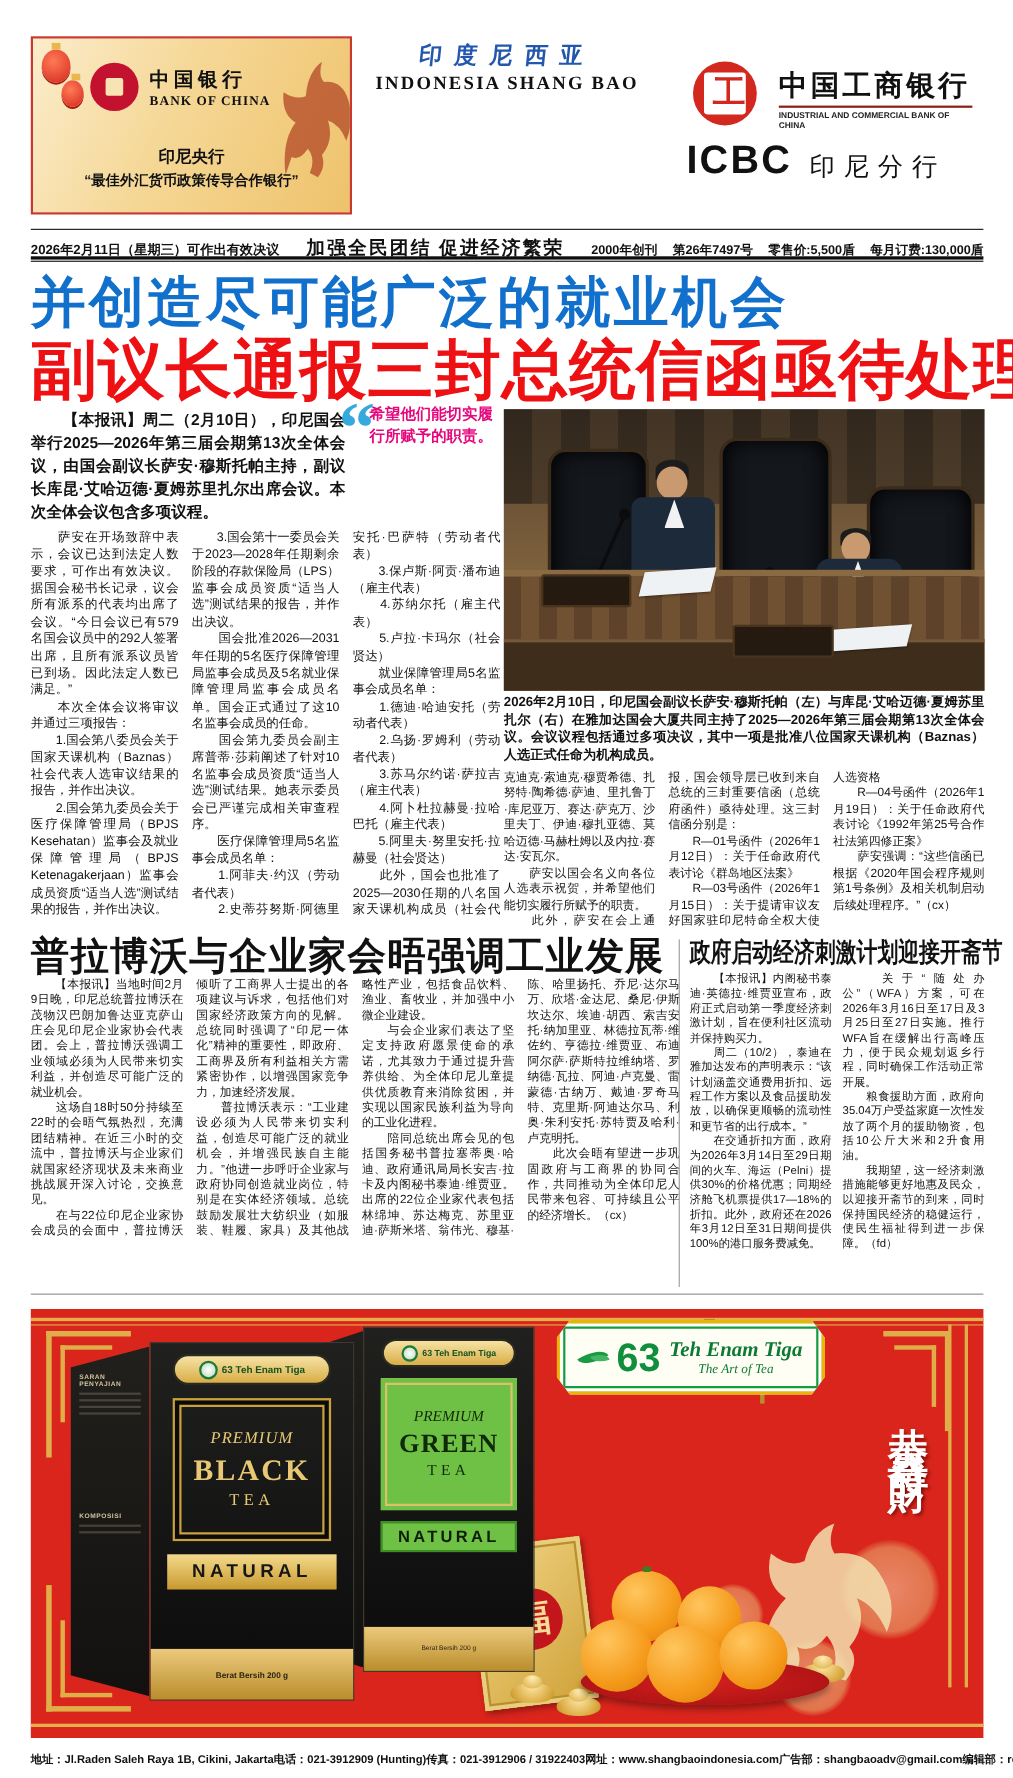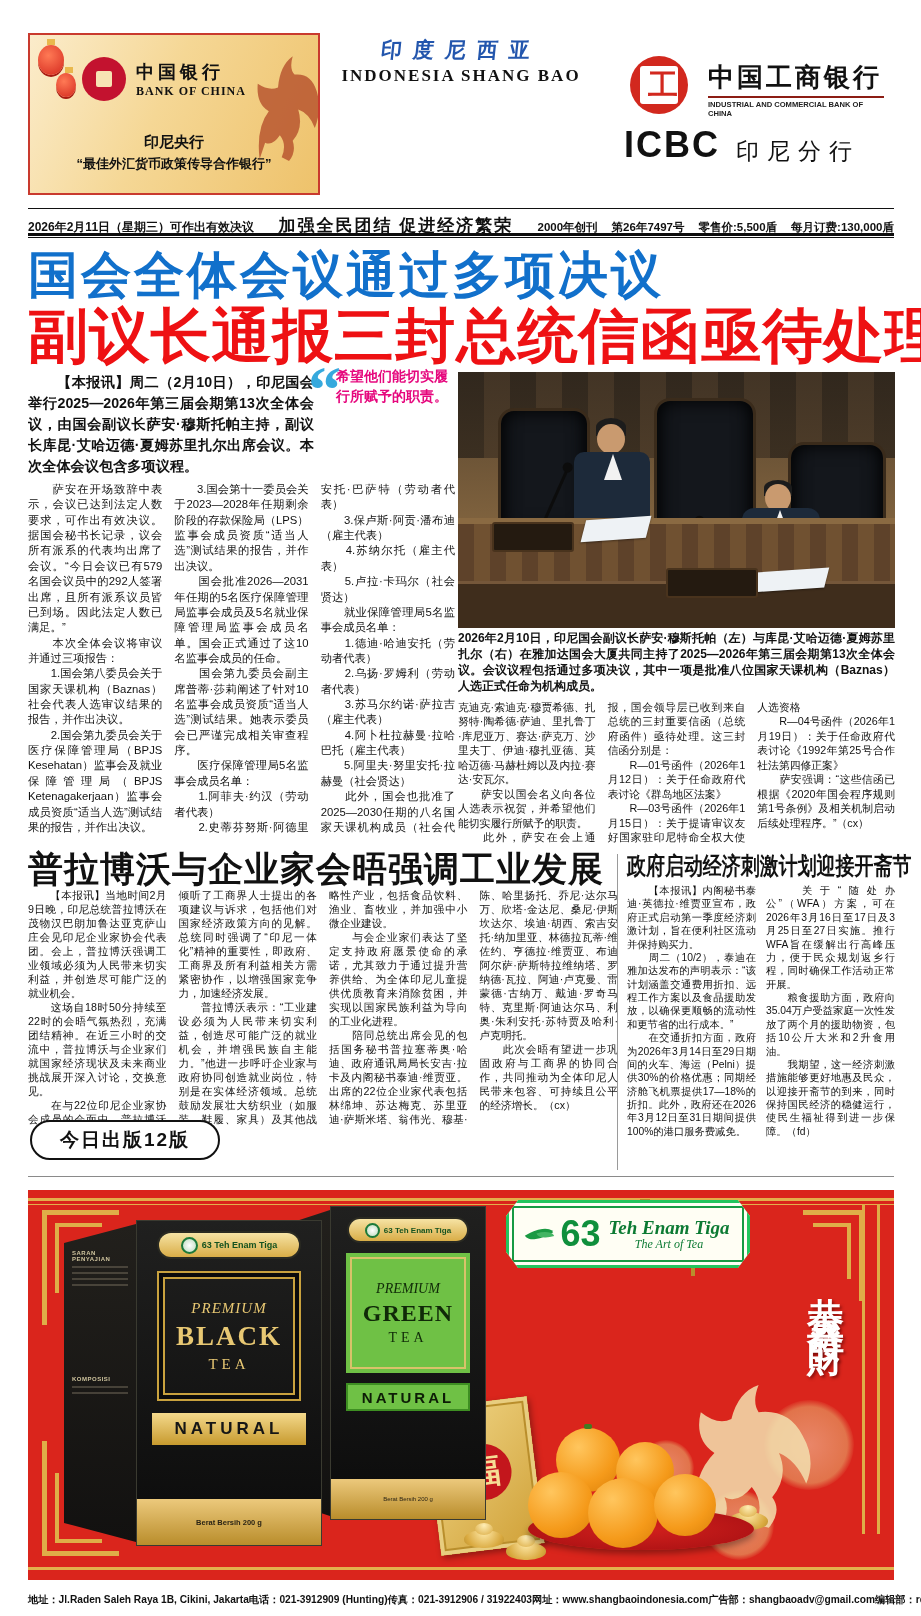--- a/index.html
+++ b/index.html
@@ -130,21 +130,21 @@
   .lbl-green .b{font-size:24px;font-weight:700;letter-spacing:1px;margin:3px 0;}
   .lbl-green .t{font-size:14px;letter-spacing:4px;}
   .nat-green{margin:10px auto 0;width:80%;height:28px;display:flex;align-items:center;justify-content:center;
             background:#6fc145;color:#0d1d06;font-weight:900;font-size:15px;letter-spacing:3px;box-shadow:inset 0 0 0 2px #3e8f22;}
   .tb-base{position:absolute;left:0;bottom:0;width:100%;height:46px;background:linear-gradient(#ecc97c,#b98d2b);
            display:flex;flex-direction:column;align-items:center;justify-content:center;color:#2b2415;}
   .tb-base .w{font-size:7.5px;font-weight:800;}
   .tb-base .w2{font-size:6px;}
 
   .ad-badge{position:absolute;left:478px;top:10px;width:238px;height:62px;background:#fffef4;
-            border:3px solid #22c55e;box-shadow:inset 0 0 0 3px #fffef4, inset 0 0 0 5px #169a43;
+            border:3px solid #eab308;box-shadow:inset 0 0 0 3px #fffef4, inset 0 0 0 5px #169a43;
             clip-path:polygon(5% 0,95% 0,100% 24%,100% 76%,95% 100%,5% 100%,0 76%,0 24%);
             display:flex;align-items:center;justify-content:center;gap:8px;}
   .leaf{width:26px;height:12px;border-radius:0 100% 0 100%;background:#1b9a43;transform:rotate(-32deg);}
   .leaf:after{content:"";position:absolute;margin-left:10px;margin-top:6px;width:16px;height:8px;border-radius:0 100% 0 100%;background:#43b563;transform:rotate(14deg);display:block;}
   .ab-63{font-size:36px;font-weight:900;color:#0f8f3c;}
   .ab-name{color:#0c7a33;font-family:"Liberation Serif","DejaVu Serif",serif;font-style:italic;line-height:1.05;}
   .ab-name .n1{font-size:19px;font-weight:700;}
   .ab-name .n2{font-size:12px;text-align:center;}
 
   .ad-title{position:absolute;left:408px;top:84px;width:380px;text-align:center;color:#fff;font-weight:900;
@@ -220,21 +220,21 @@
     <span class="dl-slogan">加强全民团结 促进经济繁荣</span>
     <span class="dl-right">
       <span>2000年创刊</span>
       <span>第26年7497号</span>
       <span>零售价:5,500盾</span>
       <span>每月订费:130,000盾</span>
     </span>
   </div>
   <div class="abs thick-rule"></div>
 
-  <div class="abs kicker">国会全体会议通过多项决议</div>
+  <div class="abs kicker">并创造尽可能广泛的就业机会</div>
   <div class="abs headline">副议长通报三封总统信函亟待处理</div>
 
   <div class="abs lead">　　【本报讯】周二（2月10日），印尼国会举行2025—2026年第三届会期第13次全体会议，由国会副议长萨安·穆斯托帕主持，副议长库昆·艾哈迈德·夏姆苏里扎尔出席会议。本次全体会议包含多项议程。</div>
   <div class="abs pullquote">
     <div class="pq-mark">“</div>
     <div class="pq-text">希望他们能切实履行所赋予的职责。</div>
   </div>
 
   <div class="abs photo">
     <div class="ph-panel"></div>
@@ -296,21 +296,20 @@
 　　萨安强调：“这些信函已根据《2020年国会程序规则第1号条例》及相关机制启动后续处理程序。”（cx）</div>
 
   <div class="abs s2-headline">普拉博沃与企业家会晤强调工业发展</div>
   <div class="abs s2-body">　　【本报讯】当地时间2月9日晚，印尼总统普拉博沃在茂物汉巴朗加鲁达亚克萨山庄会见印尼企业家协会代表团。会上，普拉博沃强调工业领域必须为人民带来切实利益，并创造尽可能广泛的就业机会。
 　　这场自18时50分持续至22时的会晤气氛热烈，充满团结精神。在近三小时的交流中，普拉博沃与企业家们就国家经济现状及未来商业挑战展开深入讨论，交换意见。
 　　在与22位印尼企业家协会成员的会面中，普拉博沃倾听了工商界人士提出的各项建议与诉求，包括他们对国家经济政策方向的见解。总统同时强调了“印尼一体化”精神的重要性，即政府、工商界及所有利益相关方需紧密协作，以增强国家竞争力，加速经济发展。
 　　普拉博沃表示：“工业建设必须为人民带来切实利益，创造尽可能广泛的就业机会，并增强民族自主能力。”他进一步呼吁企业家与政府协同创造就业岗位，特别是在实体经济领域。总统鼓励发展壮大纺织业（如服装、鞋履、家具）及其他战略性产业，包括食品饮料、渔业、畜牧业，并加强中小微企业建设。
 　　与会企业家们表达了坚定支持政府愿景使命的承诺，尤其致力于通过提升营养供给、为全体印尼儿童提供优质教育来消除贫困，并实现以国家民族利益为导向的工业化进程。
 　　陪同总统出席会见的包括国务秘书普拉塞蒂奥·哈迪、政府通讯局局长安吉·拉卡及内阁秘书泰迪·维贾亚。出席的22位企业家代表包括林绵坤、苏达梅克、苏里亚迪·萨斯米塔、翁伟光、穆基·陈、哈里扬托、乔尼·达尔马万、欣塔·金达尼、桑尼·伊斯坎达尔、埃迪·胡西、索吉安托·纳加里亚、林德拉瓦蒂·维佐约、亨德拉·维贾亚、布迪阿尔萨·萨斯特拉维纳塔、罗纳德·瓦拉、阿迪·卢克曼、雷蒙德·古纳万、戴迪·罗奇马特、克里斯·阿迪达尔马、利奥·朱利安托·苏特贾及哈利·卢克明托。
 　　此次会晤有望进一步巩固政府与工商界的协同合作，共同推动为全体印尼人民带来包容、可持续且公平的经济增长。（cx）</div>
-  <div class="abs badge">今日出版12版</div>
 
   <div class="abs vdiv"></div>
   <div class="abs s3-headline">政府启动经济刺激计划迎接开斋节</div>
   <div class="abs s3-body">　　【本报讯】内阁秘书泰迪·英德拉·维贾亚宣布，政府正式启动第一季度经济刺激计划，旨在便利社区流动并保持购买力。
 　　周二（10/2），泰迪在雅加达发布的声明表示：“该计划涵盖交通费用折扣、远程工作方案以及食品援助发放，以确保更顺畅的流动性和更节省的出行成本。”
 　　在交通折扣方面，政府为2026年3月14日至29日期间的火车、海运（Pelni）提供30%的价格优惠；同期经济舱飞机票提供17—18%的折扣。此外，政府还在2026年3月12日至31日期间提供100%的港口服务费减免。
 　　关于“随处办公”（WFA）方案，可在2026年3月16日至17日及3月25日至27日实施。推行WFA旨在缓解出行高峰压力，便于民众规划返乡行程，同时确保工作活动正常开展。
 　　粮食援助方面，政府向35.04万户受益家庭一次性发放了两个月的援助物资，包括10公斤大米和2升食用油。
 　　我期望，这一经济刺激措施能够更好地惠及民众，以迎接开斋节的到来，同时保持国民经济的稳健运行，使民生福祉得到进一步保障。（fd）</div>
   <div class="abs rule-mid"></div>

